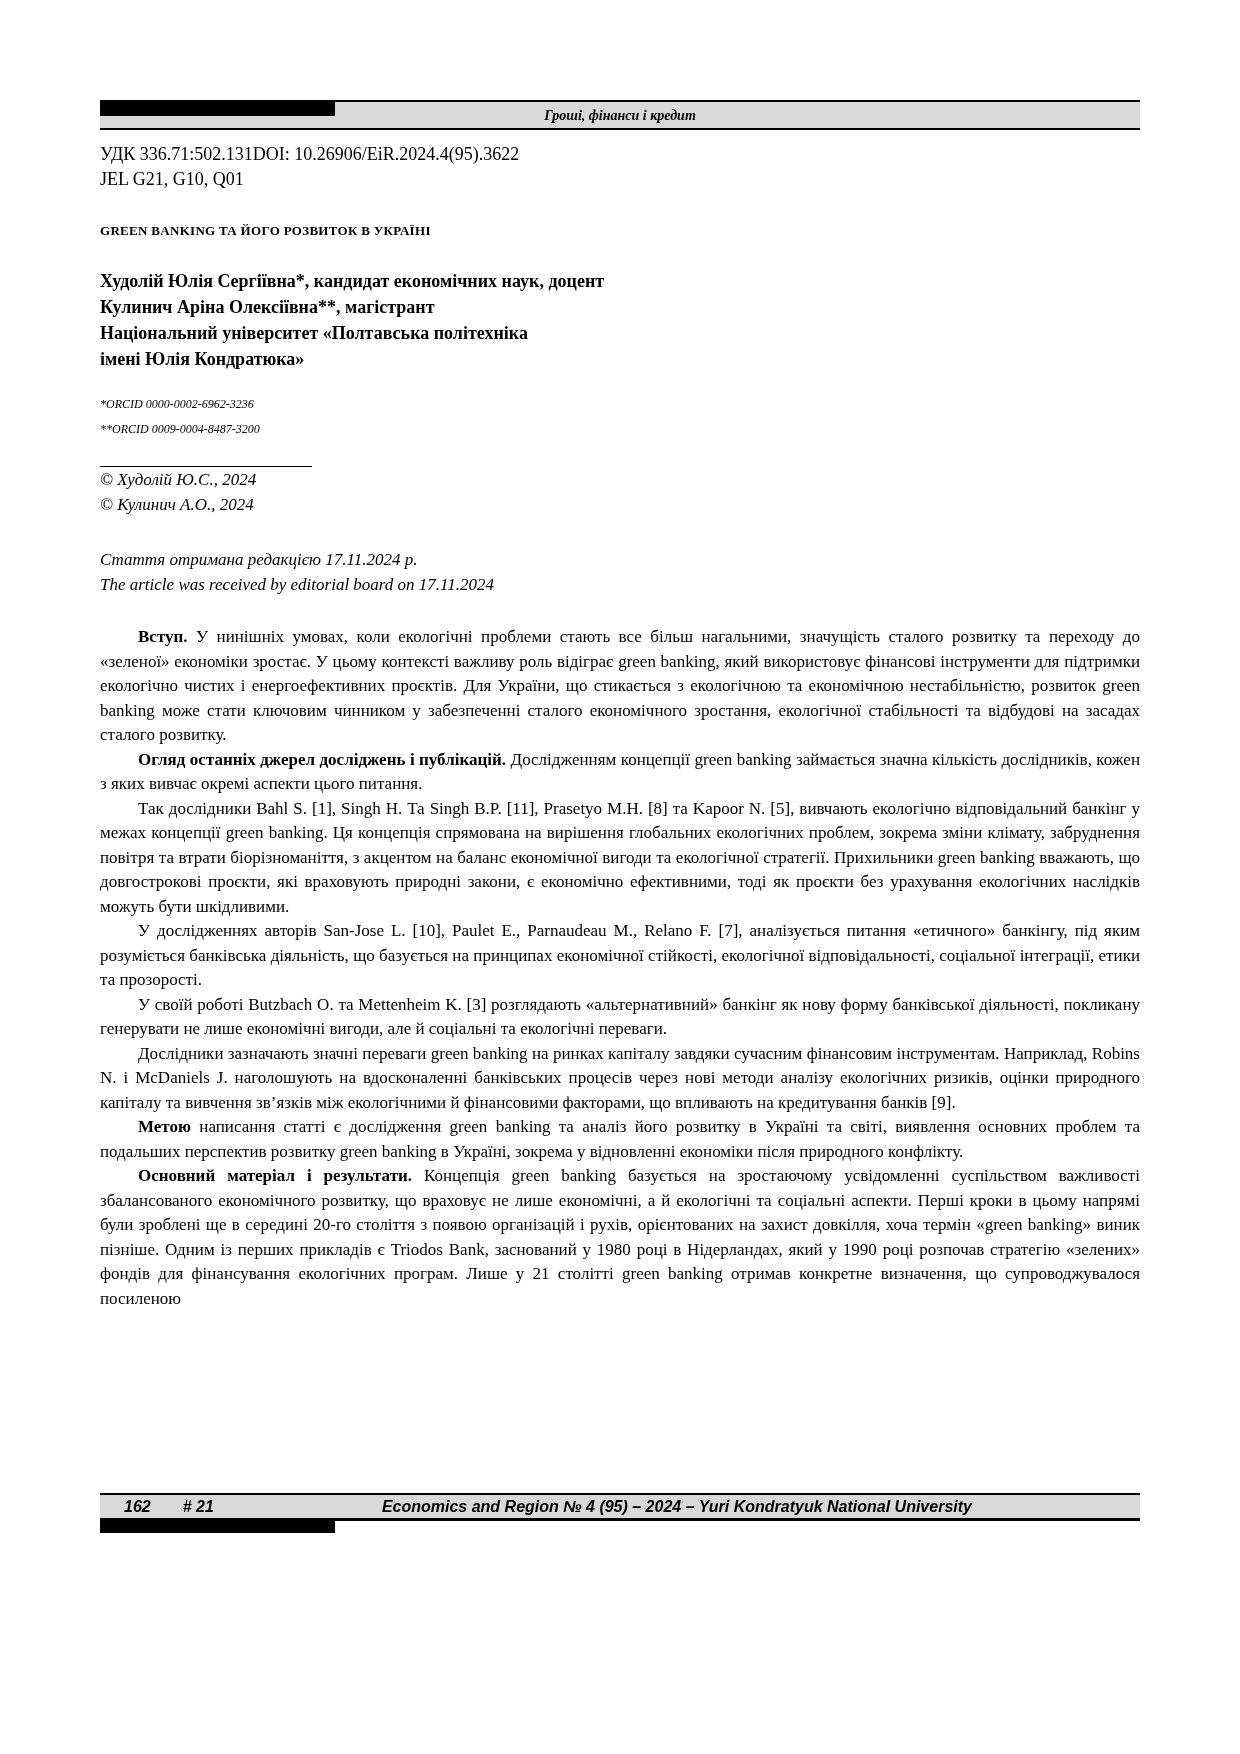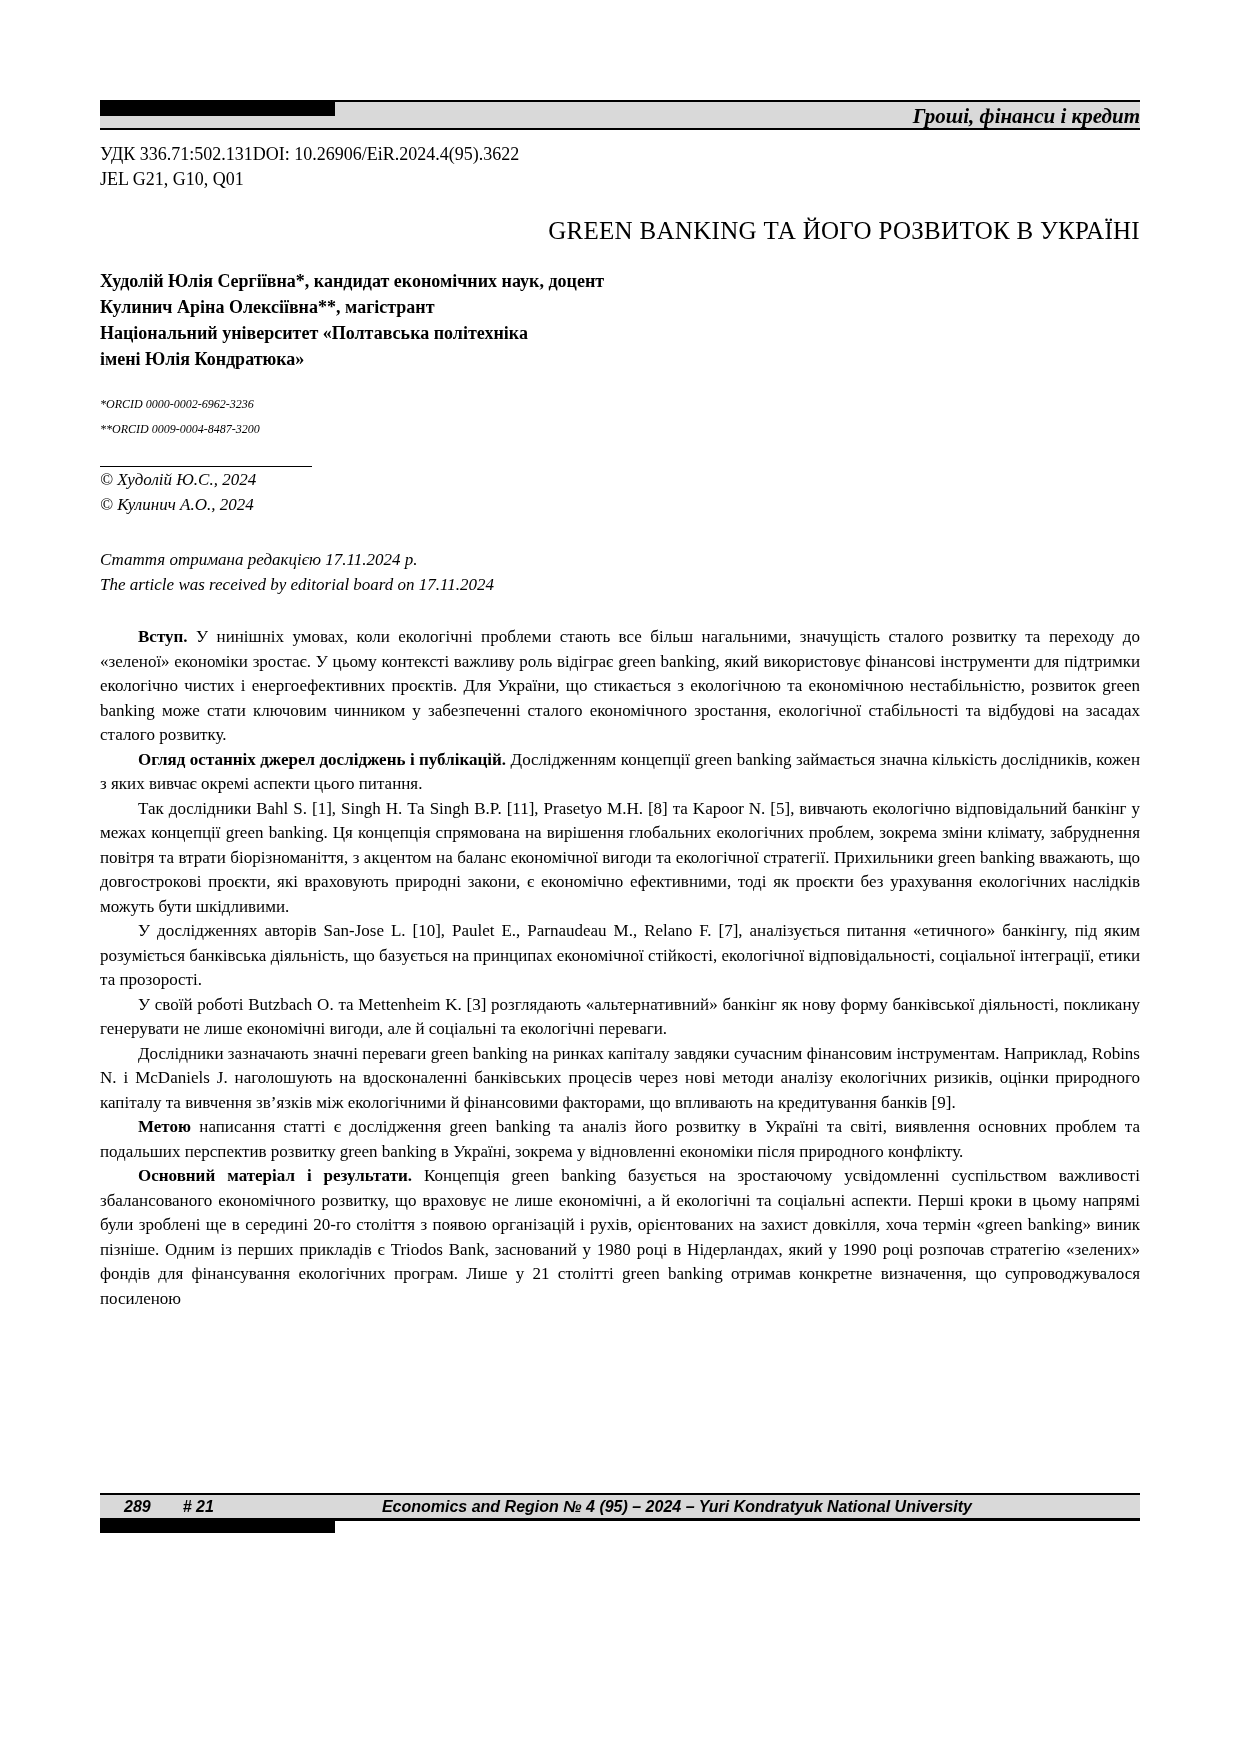--- a/index.html
+++ b/index.html
@@ -26,43 +26,43 @@
   }
   .band-bar {
     position: absolute;
     left: 0; top: 0;
     width: 235px; height: 14px;
     background: #000;
   }
   .header-title {
     position: absolute;
     left: 0; right: 0; top: 0; bottom: 0;
-    text-align: right;
+    text-align: center;
     line-height: 28px;
     font-weight: bold;
     font-style: italic;
-    font-size: 21px;
+    font-size: 14px;
   }
 
   
   .meta-row {
     margin-top: 12px;
     display: flex;
     justify-content: flex-start;
     font-size: 18px;
     line-height: 25px;
   }
 
   
   .article-title {
     margin: 26px 0 0 0;
-    text-align: right;
-    font-size: 25px;
+    text-align: left;
+    font-size: 13px;
     line-height: 26px;
-    font-weight: normal;
+    font-weight: bold;
     letter-spacing: 0.3px;
   }
   .authors {
     margin-top: 24px;
     font-weight: bold;
     font-size: 18px;
     line-height: 26px;
   }
 
   
@@ -182,20 +182,20 @@
     <p><b></b><span>Так дослідники Bahl S. [1], Singh H. Та Singh B.P. [11], Prasetyo M.H. [8] та Kapoor N. [5], вивчають екологічно відповідальний банкінг у межах концепції green banking. Ця концепція спрямована на вирішення глобальних екологічних проблем, зокрема зміни клімату, забруднення повітря та втрати біорізноманіття, з акцентом на баланс економічної вигоди та екологічної стратегії. Прихильники green banking вважають, що довгострокові проєкти, які враховують природні закони, є економічно ефективними, тоді як проєкти без урахування екологічних наслідків можуть бути шкідливими.</span></p>
     <p><b></b><span>У дослідженнях авторів San-Jose L. [10], Paulet E., Parnaudeau M., Relano F. [7], аналізується питання «етичного» банкінгу, під яким розуміється банківська діяльність, що базується на принципах економічної стійкості, екологічної відповідальності, соціальної інтеграції, етики та прозорості.</span></p>
     <p><b></b><span>У своїй роботі Butzbach O. та Mettenheim K. [3] розглядають «альтернативний» банкінг як нову форму банківської діяльності, покликану генерувати не лише економічні вигоди, але й соціальні та екологічні переваги.</span></p>
     <p><b></b><span>Дослідники зазначають значні переваги green banking на ринках капіталу завдяки сучасним фінансовим інструментам. Наприклад, Robins N. і McDaniels J. наголошують на вдосконаленні банківських процесів через нові методи аналізу екологічних ризиків, оцінки природного капіталу та вивчення зв’язків між екологічними й фінансовими факторами, що впливають на кредитування банків [9].</span></p>
     <p><b>Метою </b><span>написання статті є дослідження green banking та аналіз його розвитку в Україні та світі, виявлення основних проблем та подальших перспектив розвитку green banking в Україні, зокрема у відновленні економіки після природного конфлікту.</span></p>
     <p><b>Основний матеріал і результати. </b><span>Концепція green banking базується на зростаючому усвідомленні суспільством важливості збалансованого економічного розвитку, що враховує не лише економічні, а й екологічні та соціальні аспекти. Перші кроки в цьому напрямі були зроблені ще в середині 20-го століття з появою організацій і рухів, орієнтованих на захист довкілля, хоча термін «green banking» виник пізніше. Одним із перших прикладів є Triodos Bank, заснований у 1980 році в Нідерландах, який у 1990 році розпочав стратегію «зелених» фондів для фінансування екологічних програм. Лише у 21 столітті green banking отримав конкретне визначення, що супроводжувалося посиленою</span></p>
   </div>
 
   <div class="footer">
     <div class="footer-band">
-      <span class="f-page">289</span>
+      <span class="f-page">162</span>
       <span class="f-issue"># 21</span>
       <span class="f-journal">Economics and Region № 4 (95) – 2024 – Yuri Kondratyuk National University</span>
     </div>
     <div class="footer-bar"></div>
   </div>
 
 </div>
 
 </body></html>

